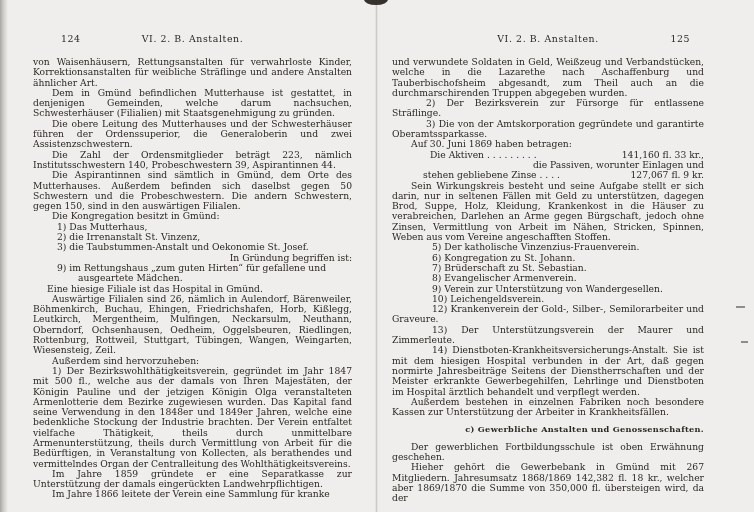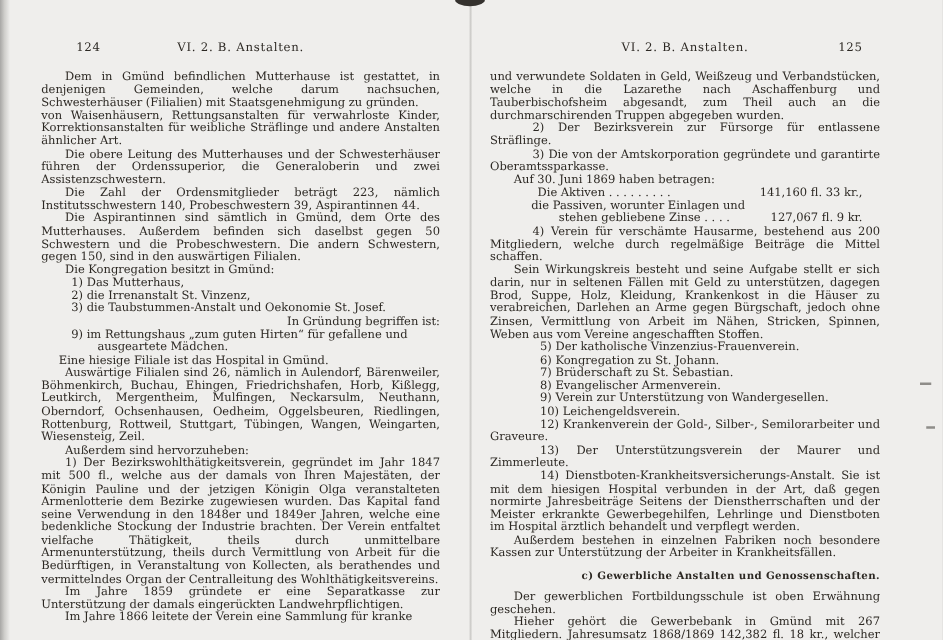--- a/index.html
+++ b/index.html
@@ -38,24 +38,24 @@
   .head .title { text-align:center; letter-spacing:0.6px; }
 
   .body { position:absolute; top:57px; left:0; right:0; font-size:9.2px; line-height:10.3px; text-align:justify; }
   .p        { text-indent:19px; }
   .p.flush  { text-indent:0; }
   .p.small  { text-indent:14px; }
   .li       { margin-left:24px; padding-left:21px; text-indent:-21px; text-align:left; }
   .sub      { margin-left:33px; text-align:right; }
   .p.num    { text-indent:34px; }
   .p.deep   { text-indent:40px; }
-  .ledger-row { display:flex; text-align:left; }
+  .ledger-row { display:flex; text-align:left;justify-content:flex-end; }
   .ledger-label { white-space:nowrap; }
-  .ml38 { margin-left:38px; } .ml33 { margin-left:33px; } .ml55 { margin-left:55px; }
-  .ledger-amount { margin-left:auto; margin-right:14px; white-space:nowrap; }
+  .ml38 { margin-left:38px; } .ml33 { margin-left:33px; } .ml55 { margin-left:31px; }
+  .ledger-amount { margin-left:auto; margin-right:0; white-space:nowrap; }
   .section-heading {
     text-align:right; font-weight:bold; font-size:8.2px;
     margin:7px 0 7px 0; letter-spacing:0.3px;
   }
 </style>
 </head>
 <body>
 
 <div class="scan">
   <div class="edge-left"></div>
@@ -63,22 +63,22 @@
   <div class="spine-notch"></div>
   <div class="speck s1"></div>
   <div class="speck s2"></div>
 
   <div class="page left">
     <div class="head">
       <span class="num">124</span>
       <div class="title">VI. 2. B. Anstalten.</div>
     </div>
     <div class="body">
+      <div class="p flush">von Waisenhäusern, Rettungsanstalten für verwahrloste Kinder, Korrektionsanstalten für weibliche Sträflinge und andere Anstalten ähnlicher Art.</div>
       <div class="p">Dem in Gmünd befindlichen Mutterhause ist gestattet, in denjenigen Gemeinden, welche darum nachsuchen, Schwesterhäuser (Filialien) mit Staatsgenehmigung zu gründen.</div>
-      <div class="p flush">von Waisenhäusern, Rettungsanstalten für verwahrloste Kinder, Korrektionsanstalten für weibliche Sträflinge und andere Anstalten ähnlicher Art.</div>
       <div class="p">Die obere Leitung des Mutterhauses und der Schwesterhäuser führen der Ordenssuperior, die Generaloberin und zwei Assistenzschwestern.</div>
       <div class="p">Die Zahl der Ordensmitglieder beträgt 223, nämlich Institutsschwestern 140, Probeschwestern 39, Aspirantinnen 44.</div>
       <div class="p">Die Aspirantinnen sind sämtlich in Gmünd, dem Orte des Mutterhauses. Außerdem befinden sich daselbst gegen 50 Schwestern und die Probeschwestern. Die andern Schwestern, gegen 150, sind in den auswärtigen Filialen.</div>
       <div class="p">Die Kongregation besitzt in Gmünd:</div>
       <div class="li">1) Das Mutterhaus,</div>
       <div class="li">2) die Irrenanstalt St. Vinzenz,</div>
       <div class="li">3) die Taubstummen-Anstalt und Oekonomie St. Josef.</div>
       <div class="sub">In Gründung begriffen ist:</div>
       <div class="li">9) im Rettungshaus „zum guten Hirten“ für gefallene und ausgeartete Mädchen.</div>
       <div class="p small">Eine hiesige Filiale ist das Hospital in Gmünd.</div>
@@ -106,21 +106,20 @@
         <span class="ledger-amount">141,160 fl. 33 kr.,</span>
       </div>
       <div class="ledger-row">
         <span class="ledger-label ml33">die Passiven, worunter Einlagen und</span>
       </div>
       <div class="ledger-row">
         <span class="ledger-label ml55">stehen gebliebene Zinse   .   .   .   .</span>
         <span class="ledger-amount">127,067 fl.   9 kr.</span>
       </div>
 
-      <div class="p num">4) Verein für verschämte Hausarme, bestehend aus 200 Mitgliedern, welche durch regelmäßige Beiträge die Mittel schaffen.</div>
       <div class="p">Sein Wirkungskreis besteht und seine Aufgabe stellt er sich darin, nur in seltenen Fällen mit Geld zu unterstützen, dagegen Brod, Suppe, Holz, Kleidung, Krankenkost in die Häuser zu verabreichen, Darlehen an Arme gegen Bürgschaft, jedoch ohne Zinsen, Vermittlung von Arbeit im Nähen, Stricken, Spinnen, Weben aus vom Vereine angeschafften Stoffen.</div>
       <div class="p deep">5) Der katholische Vinzenzius-Frauenverein.</div>
       <div class="p deep">6) Kongregation zu St. Johann.</div>
       <div class="p deep">7) Brüderschaft zu St. Sebastian.</div>
       <div class="p deep">8) Evangelischer Armenverein.</div>
       <div class="p deep">9) Verein zur Unterstützung von Wandergesellen.</div>
       <div class="p deep">10) Leichengeldsverein.</div>
       <div class="p deep">12) Krankenverein der Gold-, Silber-, Semilorarbeiter und Graveure.</div>
       <div class="p deep">13) Der Unterstützungsverein der Maurer und Zimmerleute.</div>
       <div class="p deep">14) Dienstboten-Krankheitsversicherungs-Anstalt. Sie ist mit dem hiesigen Hospital verbunden in der Art, daß gegen normirte Jahresbeiträge Seitens der Dienstherrschaften und der Meister erkrankte Gewerbegehilfen, Lehrlinge und Dienstboten im Hospital ärztlich behandelt und verpflegt werden.</div>

